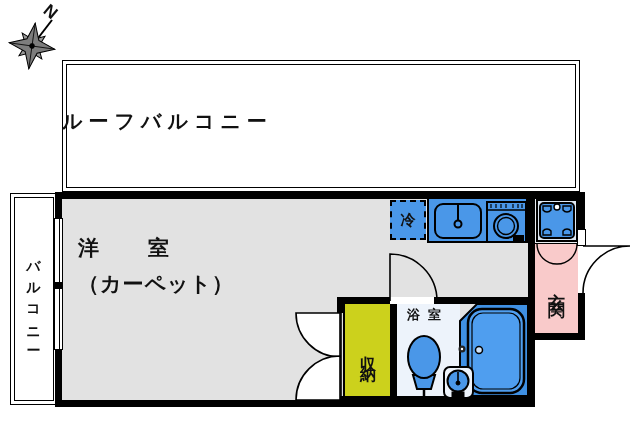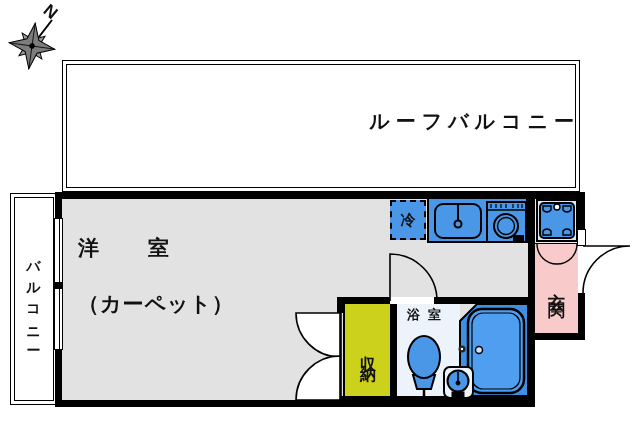--- a/index.html
+++ b/index.html
@@ -19,27 +19,27 @@
   
   .window{position:absolute;background:#fff;border:1px solid #000;box-sizing:border-box;z-index:3;}
   .window .mid{position:absolute;left:50%;top:0;width:1px;height:100%;background:#000;}
   
   .dbl{position:absolute;border:1.5px solid #000;box-sizing:border-box;z-index:1;background:#fff;}
   .dbl .inner{position:absolute;left:3px;top:3px;right:3px;bottom:3px;border:1px solid #000;}
   
   #overlay{position:absolute;left:0;top:0;z-index:4;pointer-events:none;}
   
   .lbl{position:absolute;color:#111;font-weight:bold;z-index:5;}
-  .roof-lbl{left:62px;top:108px;width:518px;text-align:right;font-size:20px;letter-spacing:6px;}
+  .roof-lbl{left:62px;top:108px;width:518px;text-align:left;font-size:20px;letter-spacing:6px;}
   .balc-lbl{left:10px;top:193px;width:48px;height:212px;display:flex;align-items:center;justify-content:center;
             writing-mode:vertical-rl;font-size:14px;letter-spacing:7px;}
   .room-lbl{left:78px;top:234px;width:250px;text-align:left;}
   .room-lbl .l1{font-size:21px;letter-spacing:14px;}
   .room-lbl .l2{font-size:21px;letter-spacing:5px;margin-top:5px;}
-  .room-lbl .l3{font-size:21px;margin-top:28px;letter-spacing:1px;}
+  .room-lbl .l3{font-size:21px;margin-top:8px;letter-spacing:1px;}
   .fridge{left:390px;top:200px;width:36px;height:40px;background:#4a97e8;border:2px dashed #000;
           box-sizing:border-box;z-index:3;display:flex;align-items:center;justify-content:center;
           font-size:15px;font-weight:bold;}
   .genkan-lbl{left:535px;top:250px;width:43px;height:78px;display:flex;align-items:center;justify-content:center;
               writing-mode:vertical-rl;font-size:17px;letter-spacing:9px;}
   .storage-lbl{left:345px;top:315px;width:45px;height:76px;display:flex;align-items:center;justify-content:center;
                writing-mode:vertical-rl;font-size:16px;letter-spacing:10px;}
   .bath-lbl{left:397px;top:306px;width:62px;text-align:center;font-size:13px;letter-spacing:8px;}
   .north-lbl{left:44px;top:2px;font-size:17px;transform:rotate(40deg);}
 </style>

